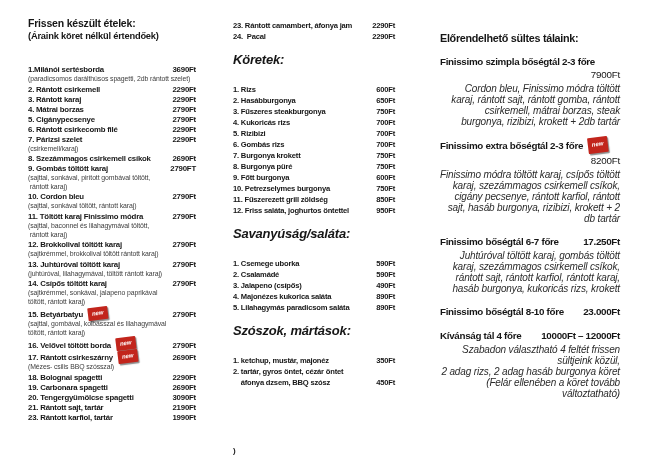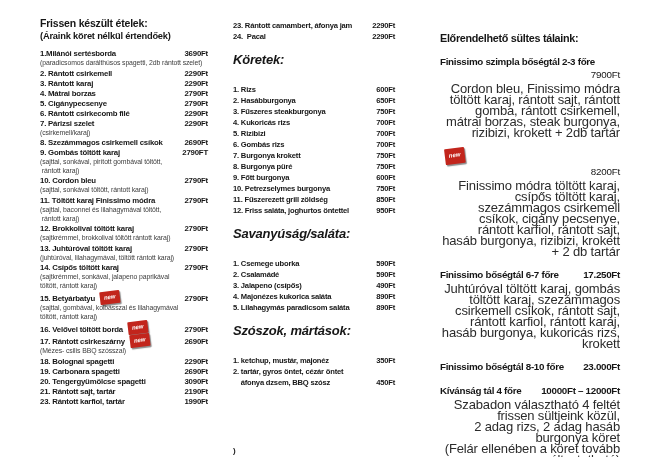--- a/index.html
+++ b/index.html
@@ -6,27 +6,27 @@
   .page{
     position:relative;
     width:647px;height:457px;
     background:#ffffff;
     font-family:"Liberation Sans", sans-serif;
     color:#161616;
     overflow:hidden;
   }
   
   .col{position:absolute;top:0;}
-  .col-left{left:40px;top:16px;width:168px;}
+  .col-left{left:28px;top:16px;width:168px;}
   .col-mid{left:233px;top:20px;width:162px;}
   .col-right{left:440px;top:32px;width:180px;}
 
   
   .menu-title{font-size:10.5px;font-weight:bold;letter-spacing:-0.2px;line-height:14px;}
-  .menu-subtitle{font-size:9.3px;font-weight:bold;letter-spacing:-0.2px;line-height:13px;margin-bottom:6px;}
+  .menu-subtitle{font-size:9.3px;font-weight:bold;letter-spacing:-0.2px;line-height:13px;margin-bottom:22px;}
   .row{display:flex;align-items:flex-end;font-size:7.8px;font-weight:bold;line-height:10px;letter-spacing:-0.2px;white-space:nowrap;}
   .row .nm{white-space:pre-wrap;}
   .row .pr{margin-left:auto;padding-left:4px;}
   .note{font-size:6.9px;font-weight:normal;color:#3d3d3d;line-height:8.6px;letter-spacing:-0.1px;white-space:pre-wrap;margin:0 0 1px 0;}
   .col-mid .row{line-height:11px;font-size:7.6px;}
 
   
   .sec-title{font-size:13px;font-weight:bold;letter-spacing:-0.2px;margin:10px 0 3px 0;font-style:italic;}
   .gap-top{margin-top:17px;}
   .stray{font-size:8px;font-weight:bold;margin-top:58px;}
@@ -44,21 +44,21 @@
   }
   .row .badge{margin-right:auto;}
   .row .badge + .pr{margin-left:0;}
 
   
   .r-title{font-size:10.8px;font-weight:bold;letter-spacing:-0.3px;margin-bottom:4px;}
   .rsec{margin-top:11px;text-align:right;}
   .rhead{display:flex;align-items:center;font-size:9.8px;font-weight:bold;letter-spacing:-0.3px;line-height:13px;}
   .rhead .rpr{margin-left:auto;padding-left:6px;}
   .rprice2{font-size:9.8px;font-weight:normal;letter-spacing:-0.2px;line-height:13px;}
-  .rdesc{font-size:13px;color:#2b2b2b;line-height:11px;letter-spacing:-0.15px;white-space:pre-line;margin-top:2px;}
+  .rdesc{font-size:10px;color:#2b2b2b;line-height:11px;letter-spacing:-0.15px;white-space:pre-line;margin-top:2px;font-style:italic;}
 </style>
 </head>
 <body>
 
 <div class="page">
 
   <div class="col col-left">
     <div class="menu-title">Frissen készült ételek:</div>
     <div class="menu-subtitle">(Áraink köret nélkül értendőek)</div>
     <div id="left-list">
@@ -277,20 +277,21 @@
     <div id="right-sections">
         <div class="rsec">
           <div class="rhead">
             <span class="rht">Finissimo szimpla bőségtál 2-3 főre</span>
           </div>
           <div class="rprice2">7900Ft</div>
           <div class="rdesc">Cordon bleu, Finissimo módra töltött karaj, rántott sajt, rántott gomba, rántott csirkemell, mátrai borzas, steak burgonya, rizibizi, krokett + 2db tartár</div>
         </div>
         <div class="rsec">
           <div class="rhead">
+            <span class="rht">Finissimo extra bőségtál 2-3 főre</span>
             <span class="badge" style="background: rgb(194, 37, 28);">new</span>
           </div>
           <div class="rprice2">8200Ft</div>
           <div class="rdesc">Finissimo módra töltött karaj, csípős töltött karaj, szezámmagos csirkemell csíkok, cigány pecsenye, rántott karfiol, rántott sajt, hasáb burgonya, rizibizi, krokett + 2 db tartár</div>
         </div>
         <div class="rsec">
           <div class="rhead">
             <span class="rht">Finissimo bőségtál 6-7 főre</span>
             <span class="rpr">17.250Ft</span>
           </div>

